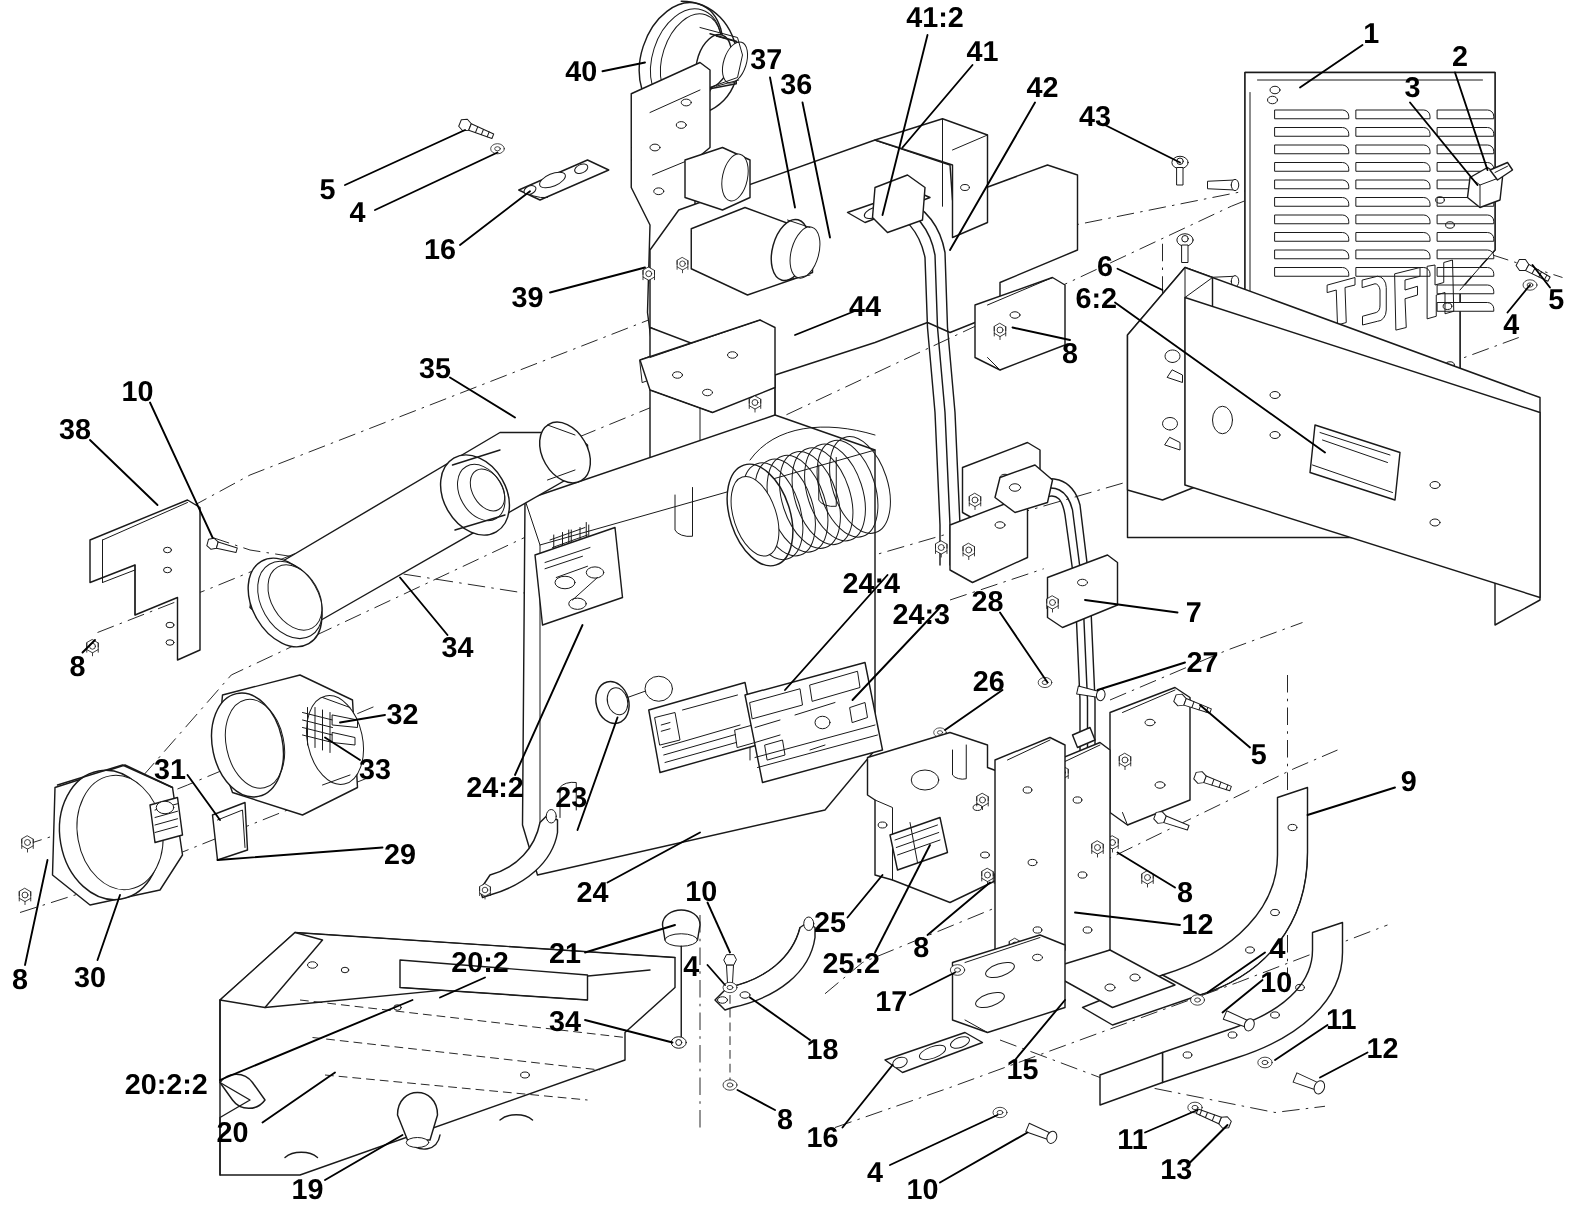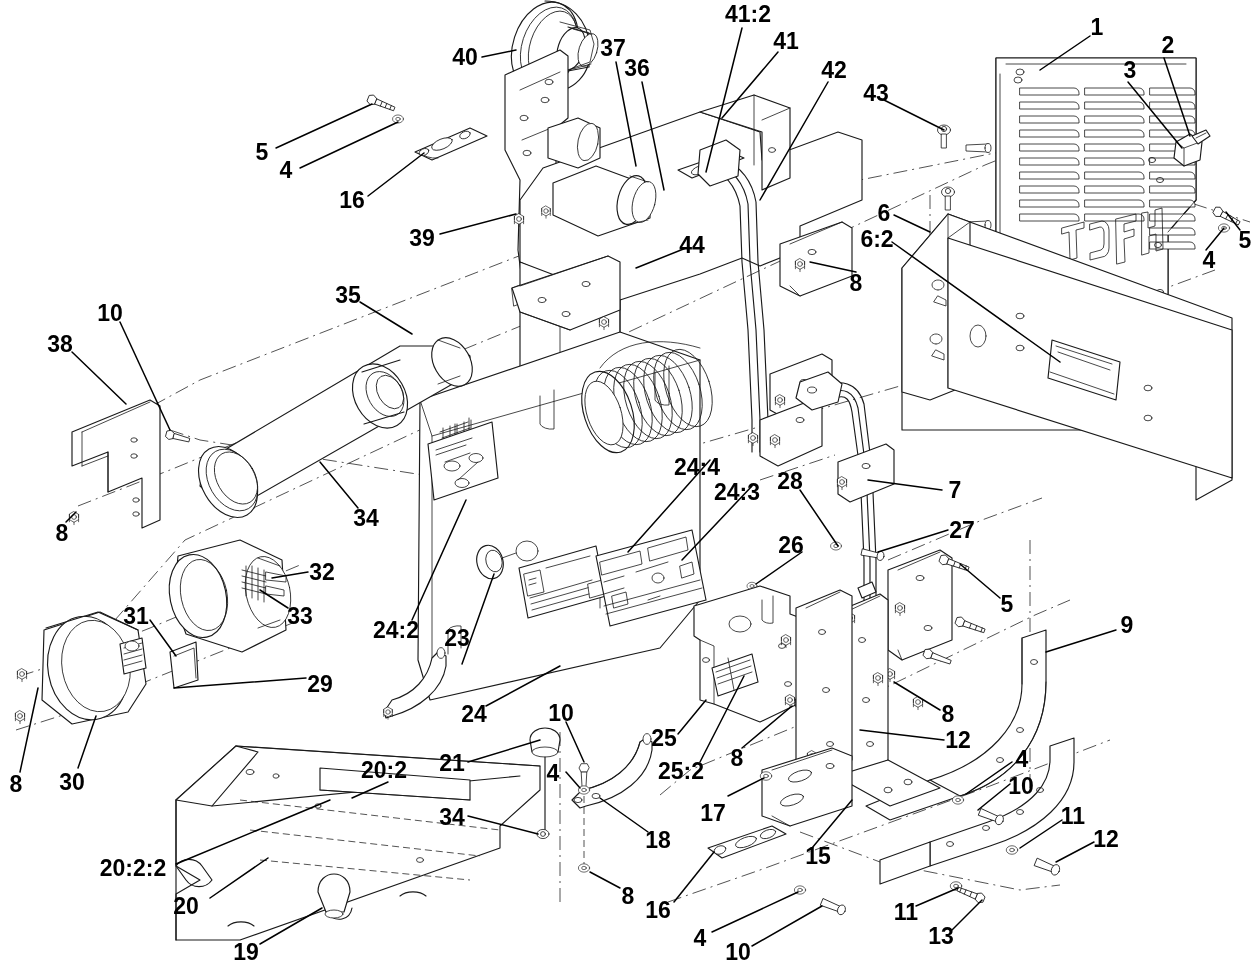--- a/index.html
+++ b/index.html
@@ -829,21 +829,21 @@
       <div class="callout" style="left: 958px; top: 740px;">12</div>
       <div class="callout" style="left: 1022px; top: 759px;">4</div>
       <div class="callout" style="left: 1021px; top: 786px;">10</div>
       <div class="callout" style="left: 1073px; top: 816px;">11</div>
       <div class="callout" style="left: 1106px; top: 839px;">12</div>
       <div class="callout" style="left: 906px; top: 912px;">11</div>
       <div class="callout" style="left: 941px; top: 936px;">13</div>
       <div class="callout" style="left: 664px; top: 738px;">25</div>
       <div class="callout" style="left: 681px; top: 771px;">25:2</div>
       <div class="callout" style="left: 737px; top: 758px;">8</div>
-      <div class="callout" style="left: 713px; top: 801px; margin-top: 12px;">17</div>
+      <div class="callout" style="left: 713px; top: 801px;">17</div>
       <div class="callout" style="left: 818px; top: 856px;">15</div>
       <div class="callout" style="left: 658px; top: 910px;">16</div>
       <div class="callout" style="left: 700px; top: 938px;">4</div>
       <div class="callout" style="left: 738px; top: 952px;">10</div>
       <div class="callout" style="left: 452px; top: 763px;">21</div>
       <div class="callout" style="left: 561px; top: 713px;">10</div>
       <div class="callout" style="left: 553px; top: 773px;">4</div>
       <div class="callout" style="left: 452px; top: 817px;">34</div>
       <div class="callout" style="left: 658px; top: 840px;">18</div>
       <div class="callout" style="left: 628px; top: 896px;">8</div>

